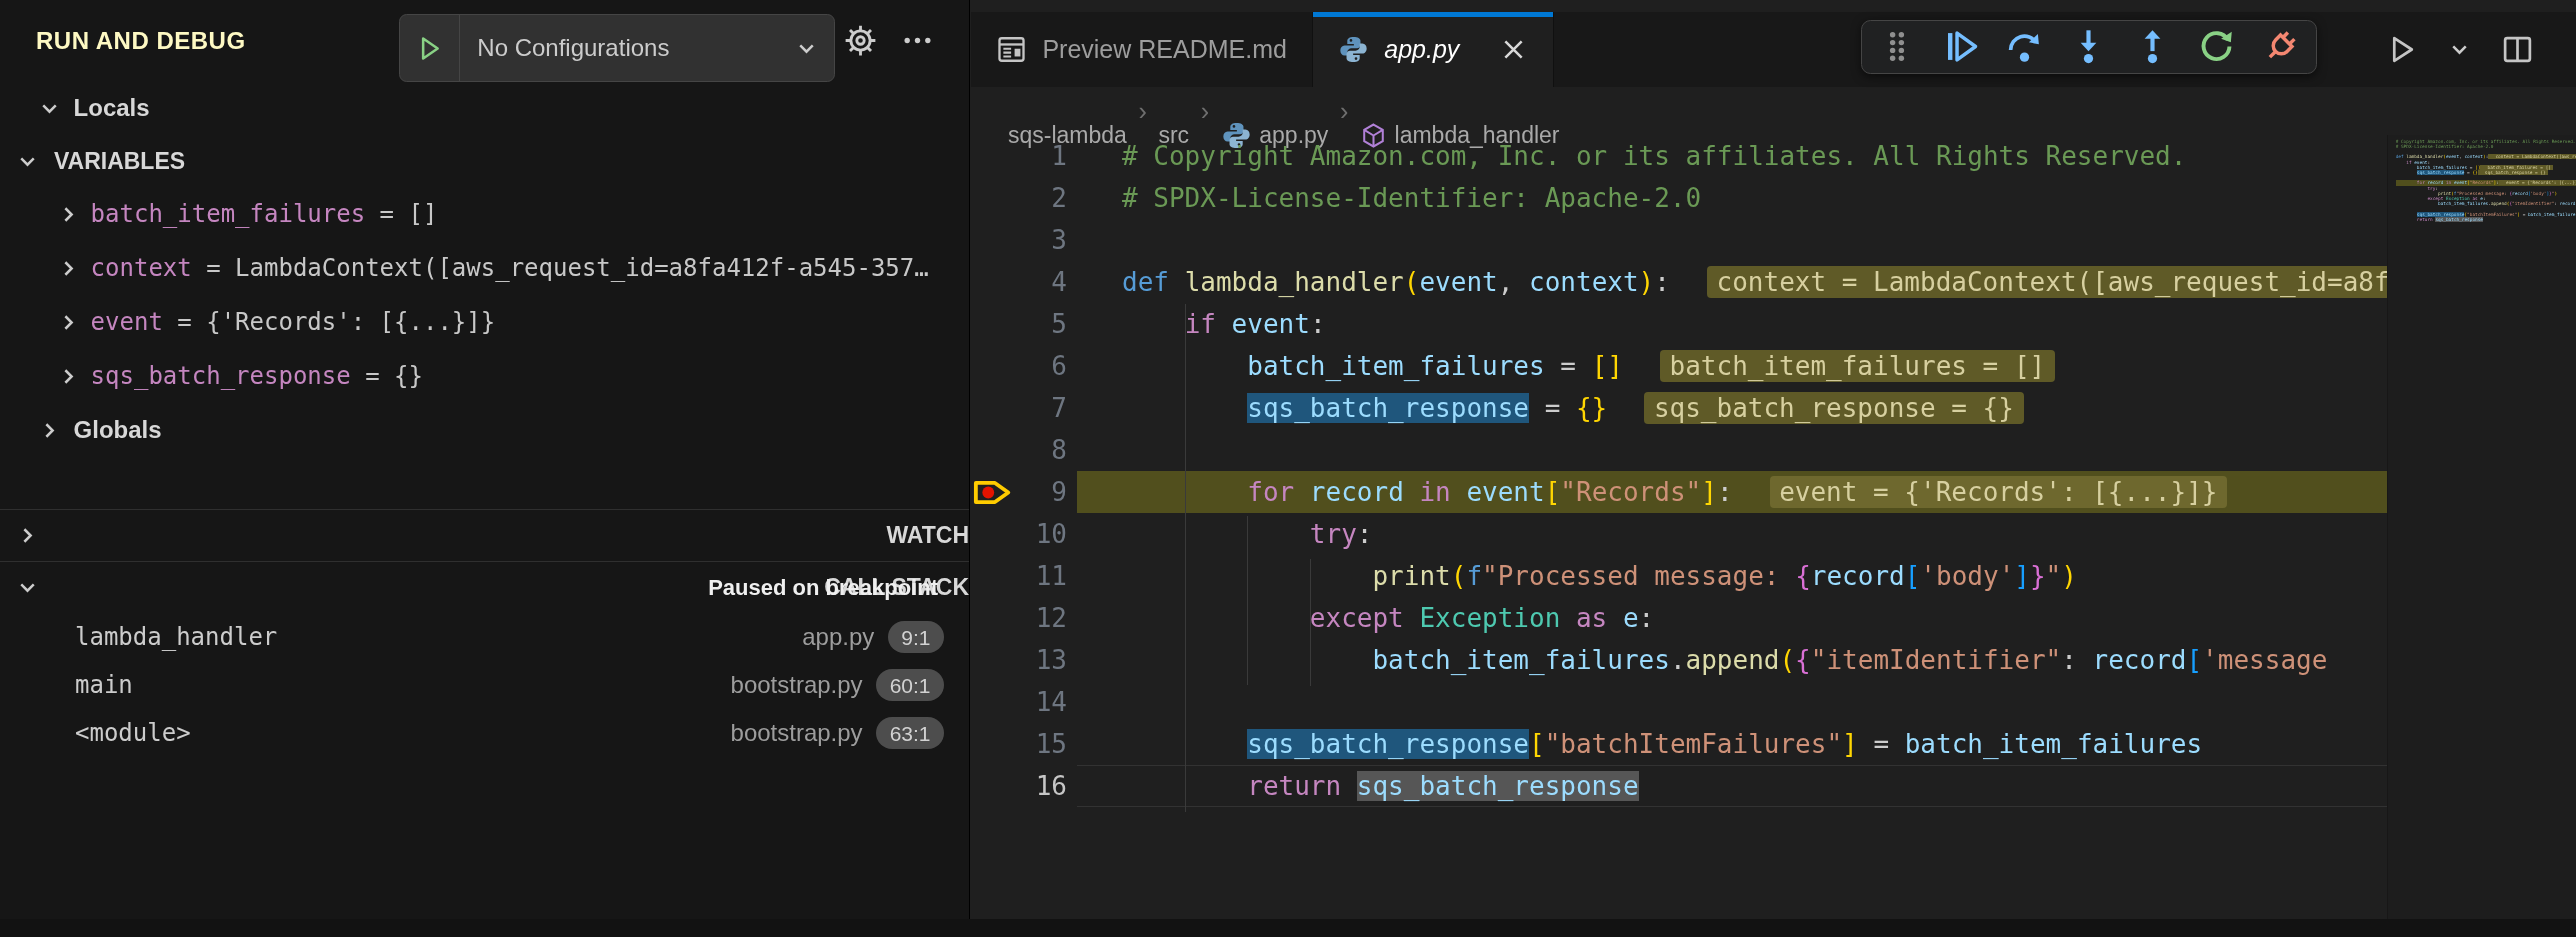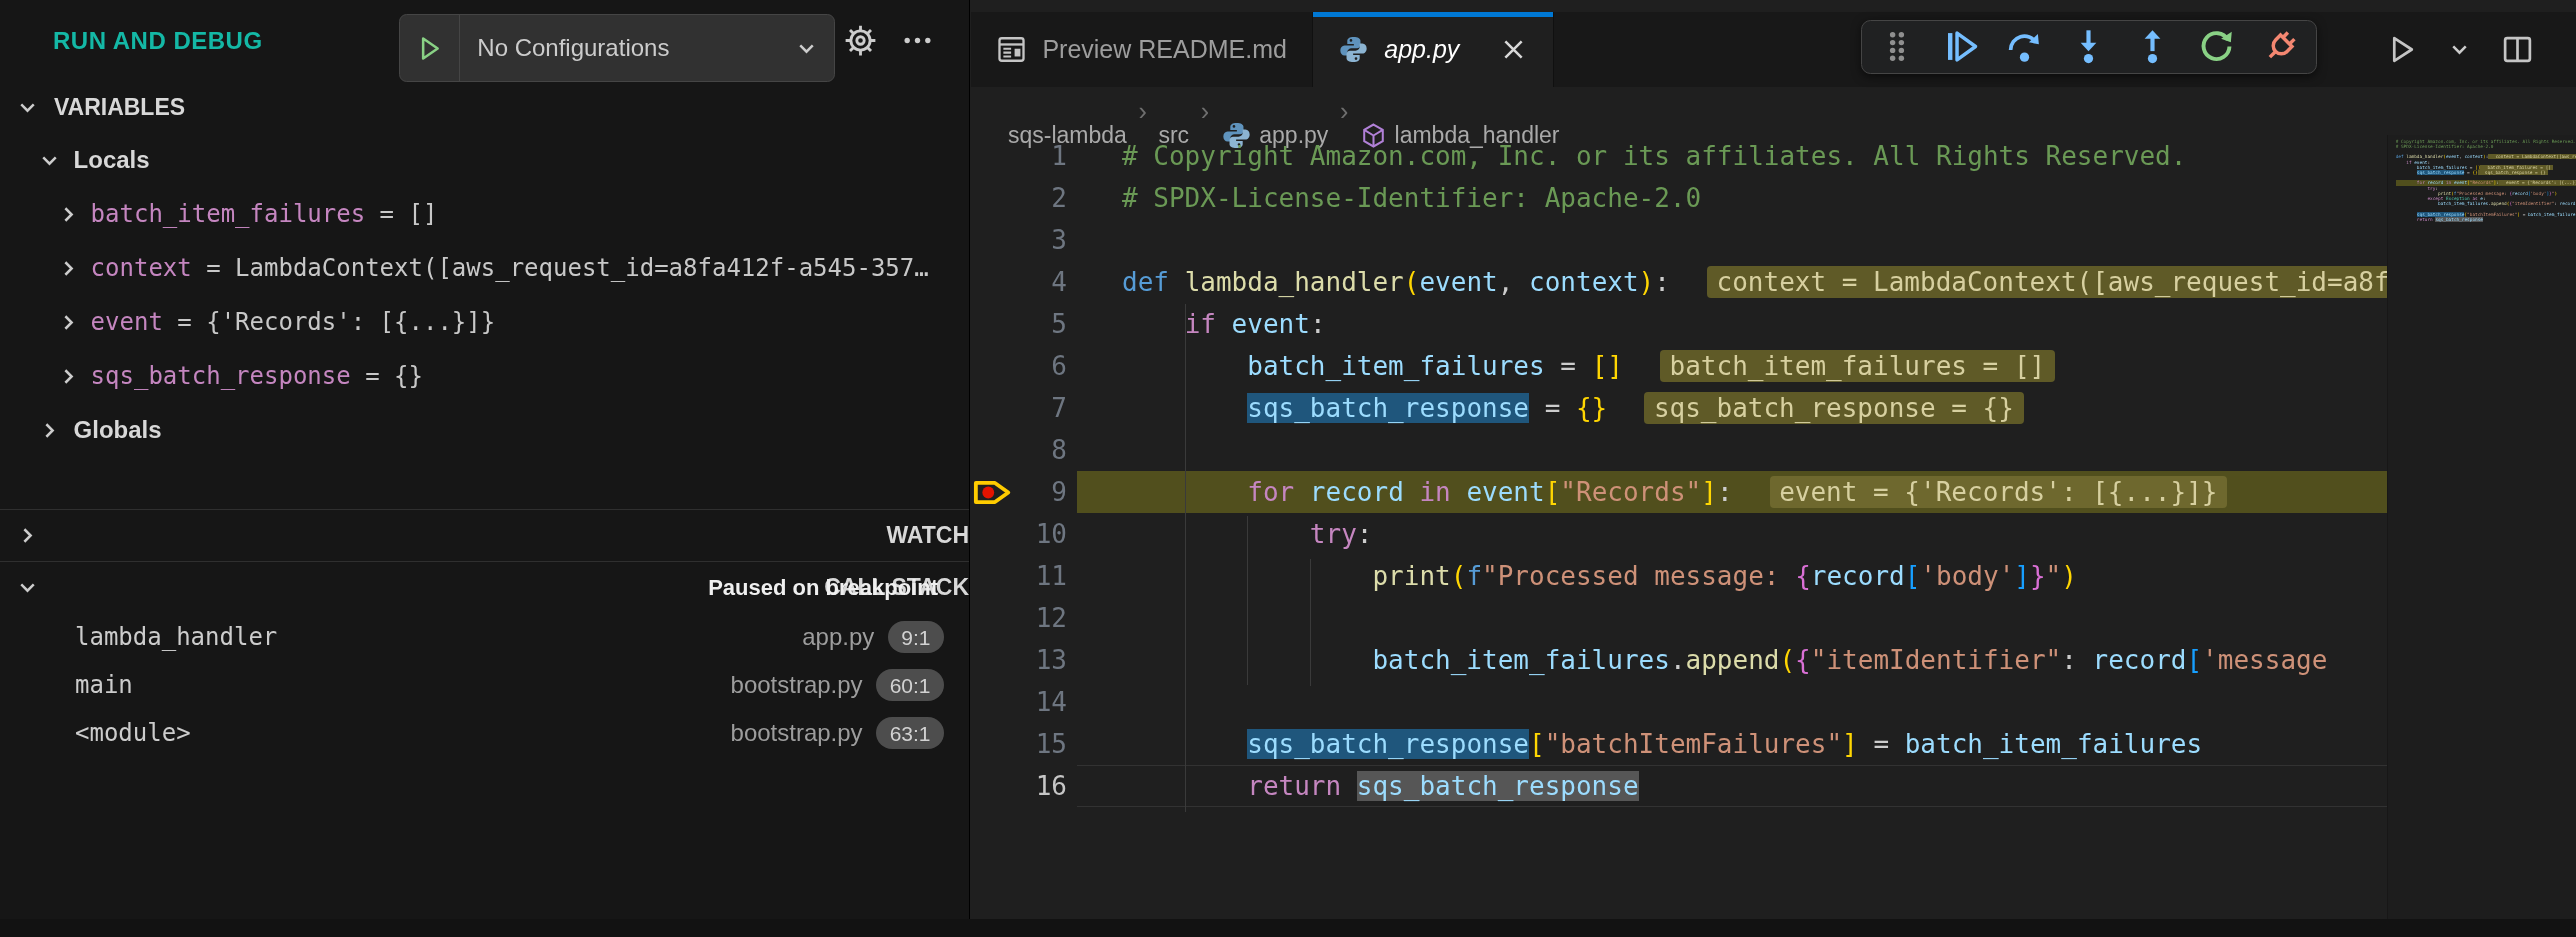--- a/index.html
+++ b/index.html
@@ -4,21 +4,21 @@
 <style>
   * { margin:0; padding:0; box-sizing:border-box; }
   html,body { width:2576px; height:938px; background:#1f1f1f; overflow:hidden;
               font-family:"Liberation Sans", sans-serif; }
   #app { position:relative; width:2576px; height:938px; }
 
   
   #sidebar { position:absolute; left:0; top:0; width:970px; height:938px;
              background:#161616; border-right:1px solid #000; }
   .pane-header { position:relative; height:81px; display:flex; align-items:center; }
-  .pane-title { margin-left:53px; font-size:24px; font-weight:bold; color:#14b8a6; letter-spacing:0.5px; }
+  .pane-title { margin-left:36px; font-size:24px; font-weight:bold; color:#fef9c3; letter-spacing:0.5px; }
   .cfg-dropdown { position:absolute; left:399px; top:14.4px; width:436px; height:68px;
                   background:#313131; border:1px solid #454545; border-radius:7.7px;
                   display:flex; align-items:center; }
   .cfg-play { width:60px; height:100%; display:flex; align-items:center; justify-content:center;
               border-right:1px solid #454545; }
   .cfg-label { flex:1; margin-left:17.3px; font-size:24px; color:#cccccc; white-space:nowrap; overflow:hidden; }
   .cfg-chev { margin-right:15.4px; display:flex; }
   .hdr-ico { position:absolute; top:0; height:81px; display:flex; align-items:center; justify-content:center; width:48px; }
 
   .row { position:relative; display:flex; align-items:center; color:#cccccc; }
@@ -130,35 +130,35 @@
         </div>
       <div class="hdr-ico" style="left:893px">
           <svg width="33" height="33" viewBox="0 0 16 16">
             <circle cx="3" cy="8" r="1.3" fill="#cccccc"></circle>
             <circle cx="8" cy="8" r="1.3" fill="#cccccc"></circle>
             <circle cx="13" cy="8" r="1.3" fill="#cccccc"></circle>
           </svg>
         </div>
     </div>
     <div id="sidebar-sections">
+        <div class="row" style="height:54px">
+          <span class="chev" style="margin-left:37px">
+            <svg width="25" height="25" viewBox="0 0 16 16">
+              <path d="M4 6l4 4 4-4" fill="none" stroke="#cccccc" stroke-width="1.6"></path>
+            </svg>
+          </span>
+          <span class="tree-label" style="margin-left:11.6px">Locals</span>
+        </div>
         <div class="row sect-hdr">
           <span class="chev" style="margin-left:15.4px">
             <svg width="25" height="25" viewBox="0 0 16 16">
               <path d="M4 6l4 4 4-4" fill="none" stroke="#cccccc" stroke-width="1.6"></path>
             </svg>
           </span>
           <span style="margin-left:13.5px">VARIABLES</span>
-        </div>
-        <div class="row" style="height:54px">
-          <span class="chev" style="margin-left:37px">
-            <svg width="25" height="25" viewBox="0 0 16 16">
-              <path d="M4 6l4 4 4-4" fill="none" stroke="#cccccc" stroke-width="1.6"></path>
-            </svg>
-          </span>
-          <span class="tree-label" style="margin-left:11.6px">Locals</span>
         </div>
         <div class="row var-row mono" style="height:54px">
           <span class="chev" style="margin-left:56px">
             <svg width="25" height="25" viewBox="0 0 16 16">
               <path d="M6 4l4 4-4 4" fill="none" stroke="#cccccc" stroke-width="1.6"></path>
             </svg>
           </span>
           <span class="var-name" style="margin-left:9.6px">batch_item_failures</span>
           <span class="var-val" style="white-space:pre"> = </span>
           <span class="var-val">[]</span>
@@ -438,20 +438,21 @@
         <div class="code-line">
           <span class="ln">10</span>
           <span class="ltext"><span class="tk-w">            </span><span class="tk-k">try</span><span class="tk-w">:</span></span>
         </div>
         <div class="code-line">
           <span class="ln">11</span>
           <span class="ltext"><span class="tk-w">                </span><span class="tk-f">print</span><span class="tk-y">(</span><span class="tk-d">f</span><span class="tk-s">"Processed message: </span><span class="tk-p">{</span><span class="tk-v">record</span><span class="tk-u">[</span><span class="tk-s">'body'</span><span class="tk-u">]</span><span class="tk-p">}</span><span class="tk-s">"</span><span class="tk-y">)</span></span>
         </div>
         <div class="code-line">
           <span class="ln">12</span>
+          <span class="ltext"><span class="tk-w">            </span><span class="tk-k">except</span><span class="tk-w"> </span><span class="tk-t">Exception</span><span class="tk-k"> as </span><span class="tk-v">e</span><span class="tk-w">:</span></span>
         </div>
         <div class="code-line">
           <span class="ln">13</span>
           <span class="ltext"><span class="tk-w">                </span><span class="tk-v">batch_item_failures</span><span class="tk-w">.</span><span class="tk-f">append</span><span class="tk-y">(</span><span class="tk-p">{</span><span class="tk-s">"itemIdentifier"</span><span class="tk-w">: </span><span class="tk-v">record</span><span class="tk-u">[</span><span class="tk-s">'message</span></span>
         </div>
         <div class="code-line">
           <span class="ln">14</span>
           <span class="ltext"></span>
         </div>
         <div class="code-line">

